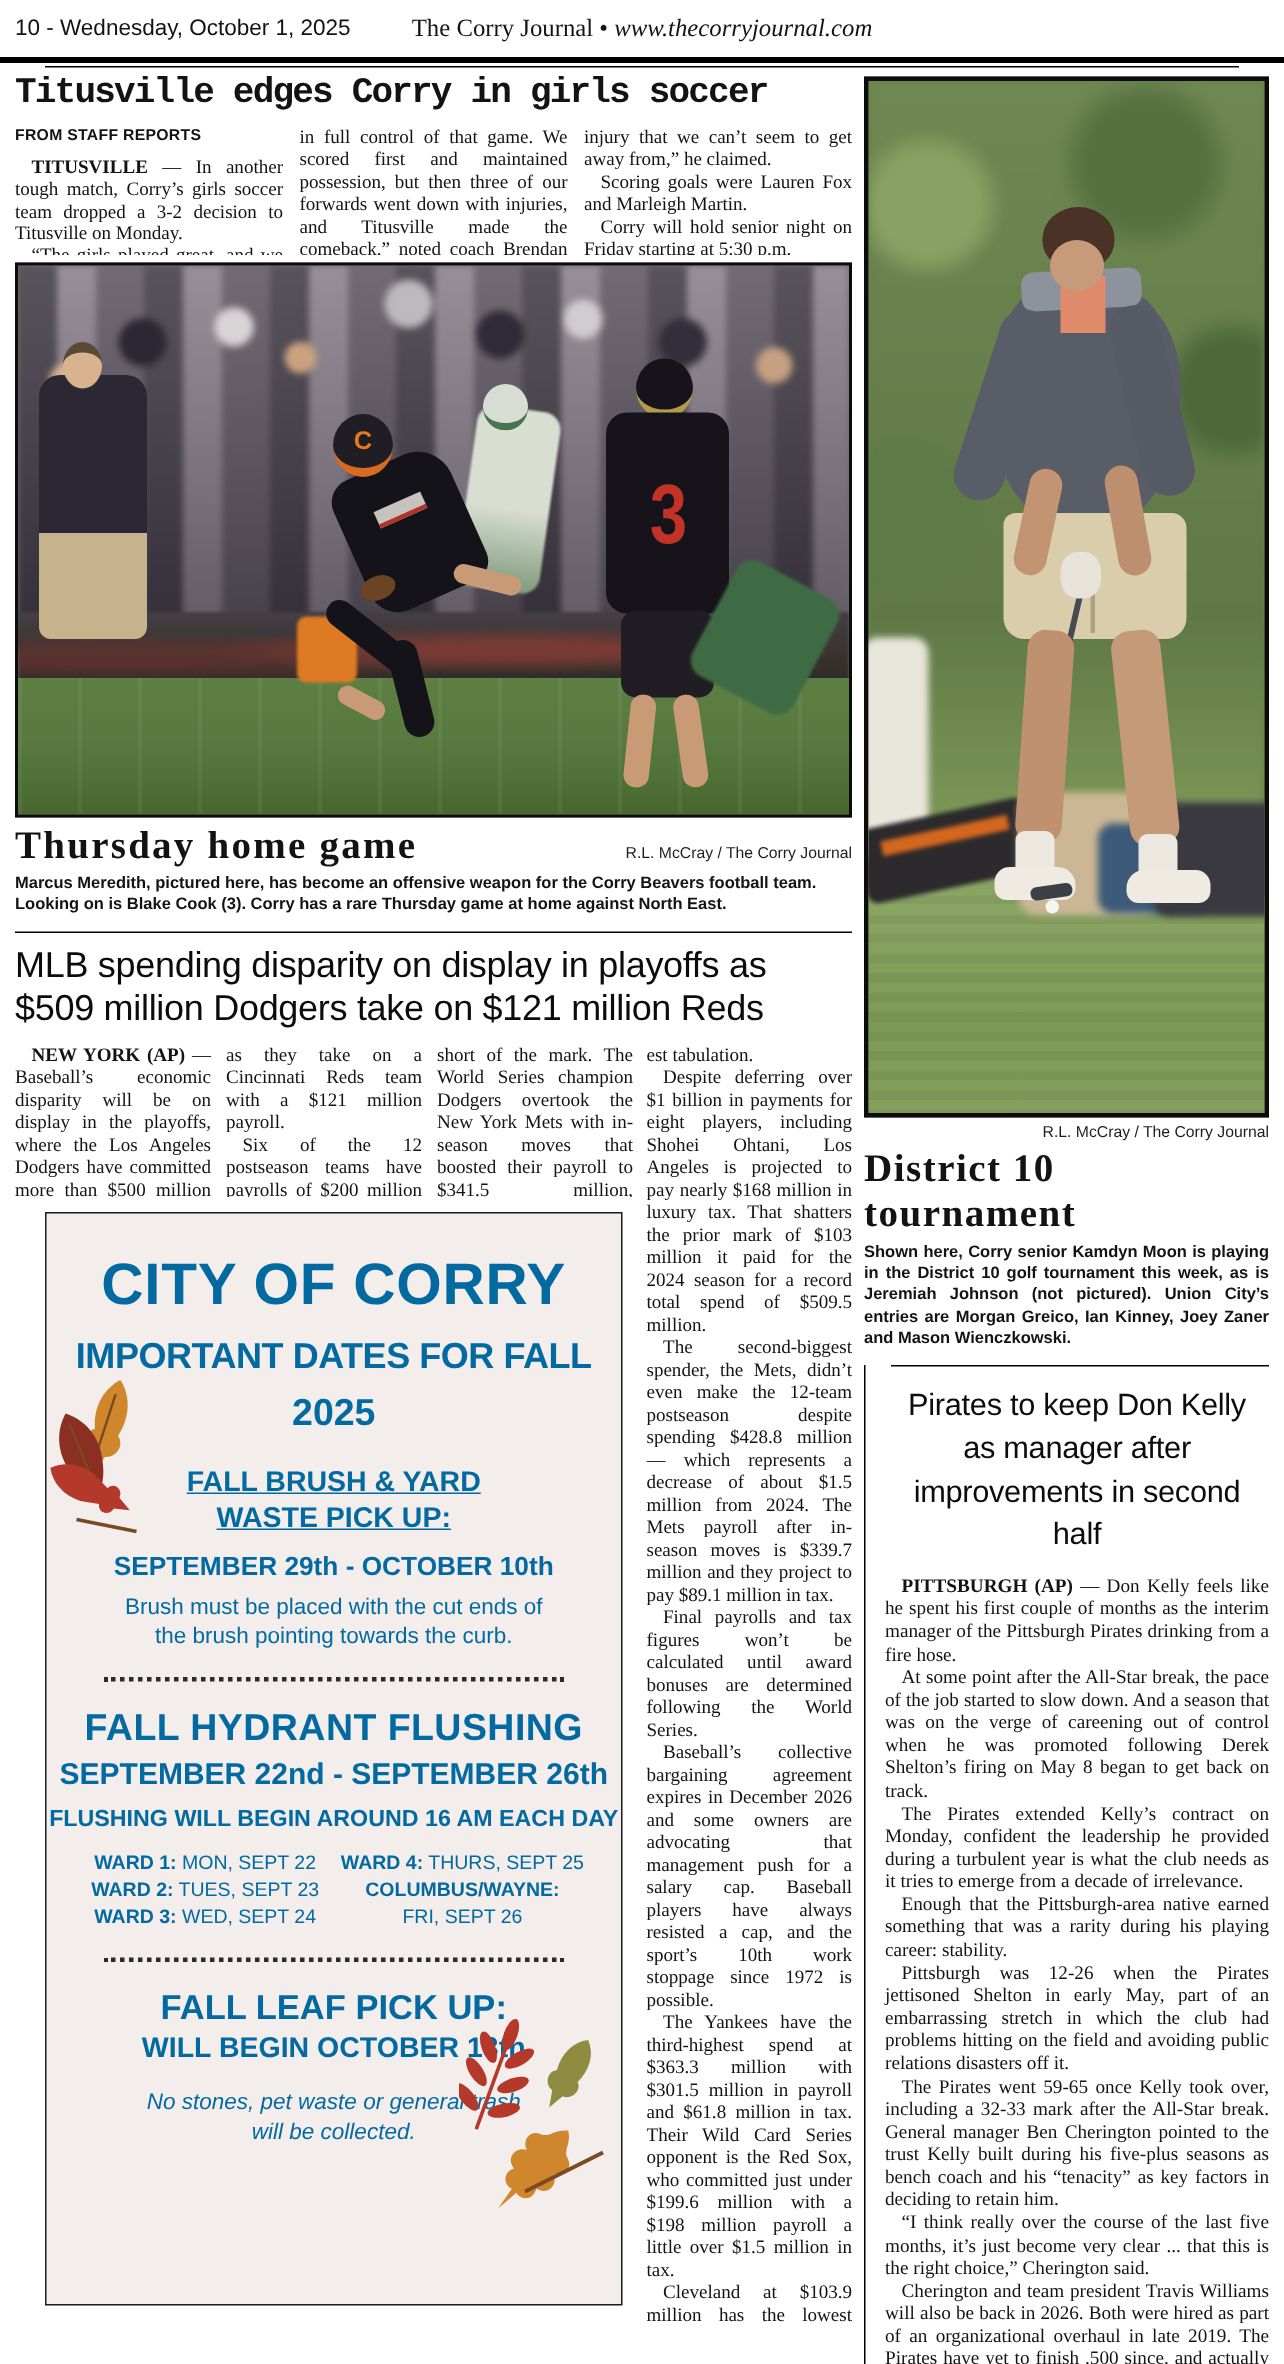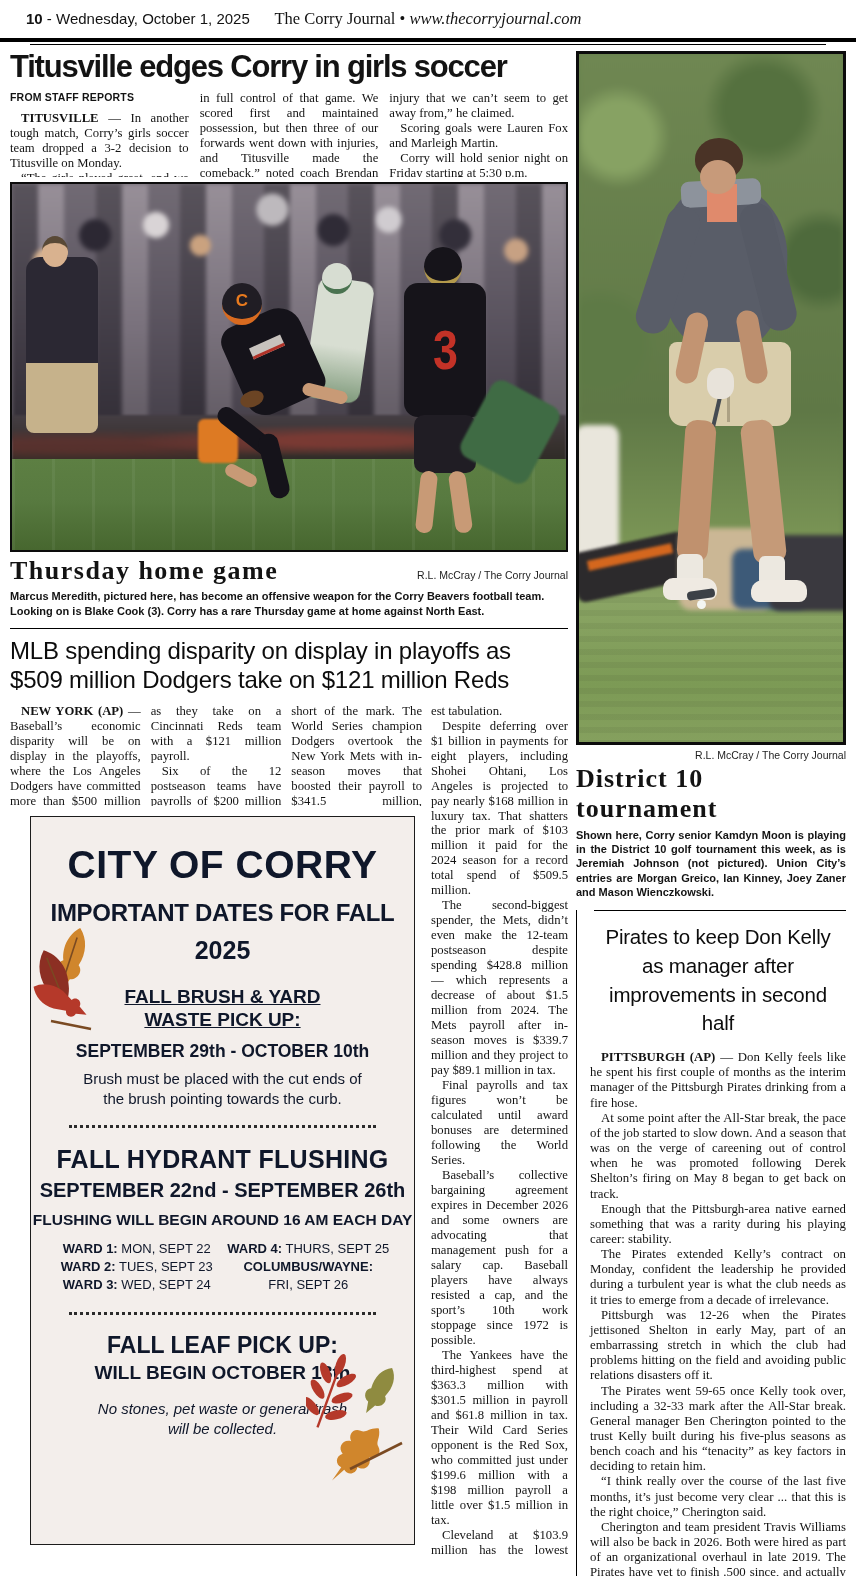--- a/index.html
+++ b/index.html
@@ -1,32 +1,32 @@
 <!DOCTYPE html>
 <html style="--ad-bg: #f3eeeb; --leaf-orange: #d0862c; --leaf-red: #b5392a; --leaf-dark-red: #8c2f23; --leaf-olive: #8f8b40; --leaf-brown: #7a4a22; --accent-red-number: #c33227; --coral: #e08a6c; --khaki: #d9cdab;"><head>
 <meta charset="utf-8">
 <style>
   html,body{margin:0;padding:0;background:#e8e8e8;}
   .page{position:relative;width:856px;height:1576px;margin:0 auto;background:#fff;color:#131313;
         font-family:"Liberation Serif",serif;overflow:hidden;}
   
   .hdr{position:relative;height:38px;}
   .folio{position:absolute;left:10px;top:10px;font-family:"Liberation Sans",sans-serif;font-size:15px;}
-  .folio b{font-weight:bold;margin-left:16px;}
+  .folio b{font-weight:normal;}
   .masthead{position:absolute;left:0;right:0;top:9px;text-align:center;font-size:16.5px;}
   .masthead i{font-style:italic;}
   .rule-thick{height:3.5px;background:#000;}
   .section-banner{text-align:center;font-style:italic;font-variant:small-caps;font-size:24px;letter-spacing:1px;padding:3px 0 1px;}
   .rule-thin{height:1.2px;background:#000;margin:2px 30px 0;}
   
   .content{display:flex;gap:8px;padding:6px 10px 0;}
   .col-left{width:558px;flex:none;}
   .col-right{width:270px;flex:none;}
   
-  .soccer-head{font-family:Liberation Sans, sans-serif;font-weight:bold;font-size:31px;letter-spacing:-1.2px;margin:0 0 9px;line-height:1.02;}
+  .soccer-head{font-family:Liberation Mono, monospace;font-weight:bold;font-size:24px;letter-spacing:-1.2px;margin:0 0 9px;line-height:1.02;}
   .soccer-cols{display:flex;gap:11px;height:86px;overflow:hidden;}
   .scol{flex:1;font-size:12.7px;line-height:1.18;text-align:justify;}
   .byline{font-family:"Liberation Sans",sans-serif;font-weight:bold;font-size:10.5px;letter-spacing:.2px;margin-bottom:7px;}
   .para{margin:0;text-indent:11px;}
   .para.cont{text-indent:0;}
   
   .photo{position:relative;overflow:hidden;border:2px solid #0c0c0c;background:#6e6770;}
   .photo-football{height:366px;margin-top:5px;}
   .fb-crowd{position:absolute;left:0;top:0;right:0;height:70%;filter:blur(2px);background:
     radial-gradient(circle at 6% 30%, #d7b392 0 10px, transparent 14px),
@@ -80,21 +80,21 @@
   .rule-mid{height:1.2px;background:#000;margin:10px 0 7px;}
   
   .mlb-head{font-family:"Liberation Sans",sans-serif;font-weight:normal;font-size:24px;line-height:1.22;letter-spacing:-.2px;margin:0 0 9px;color:#0c0c0c;}
   .mlb-row{display:flex;gap:9px;}
   .mlb-left{width:412px;flex:none;}
   .mlb-cols{display:flex;gap:10px;height:102px;overflow:hidden;}
   .mcol{flex:1;font-size:12.7px;line-height:1.18;text-align:justify;}
   .col4{flex:none;width:137px;height:854px;overflow:hidden;}
   
   .ad{position:relative;margin:10px 0 0 20px;width:383px;height:727px;background:var(--ad-bg,#f3eeeb);
-      border:1.5px solid #1c1c1c;font-family:"Liberation Sans",sans-serif;text-align:center;overflow:hidden;color:#0f172a;}
+      border:1.5px solid #1c1c1c;font-family:"Liberation Sans",sans-serif;text-align:center;overflow:hidden;color:#0369a1;}
   .ad-title{font-size:39px;font-weight:bold;letter-spacing:.5px;margin-top:26px;}
   .ad-sub{font-size:24px;font-weight:bold;margin-top:12px;letter-spacing:-.3px;}
   .ad-year{font-size:25px;font-weight:bold;margin-top:9px;}
   .ad-h1{font-size:19px;font-weight:bold;margin:20px 70px 0;line-height:1.25;text-decoration:underline;}
   .ad-date1{font-size:17.5px;font-weight:bold;margin-top:9px;}
   .ad-note{font-size:15px;margin:7px 40px 0;line-height:1.3;}
   .dots{border-top:3px dotted #2b2b2b;width:80%;margin:17px auto;}
   .ad-h2{font-size:25px;font-weight:bold;letter-spacing:.3px;}
   .ad-date2{font-size:20px;font-weight:bold;margin-top:5px;}
   .ad-note2{font-size:14px;margin:7px 14px 0;line-height:1.3;}
@@ -373,22 +373,22 @@
       <div class="credit credit-right">R.L. McCray / The Corry Journal</div>
       <h2 class="h2-serif">District 10 tournament</h2>
       <p class="caption just">Shown here, Corry senior Kamdyn Moon is playing in the District 10 golf tournament this week, as is Jeremiah Johnson (not pictured). Union City’s entries are Morgan Greico, Ian Kinney, Joey Zaner and Mason Wienczkowski.</p>
 
       <div class="pirates">
         <div class="pirates-rule"></div>
         <h3 class="pirates-head">Pirates to keep Don Kelly as manager after improvements in second half</h3>
         <div class="pirates-body">
             <p class="para"><b>PITTSBURGH (AP)</b> — Don Kelly feels like he spent his first couple of months as the interim manager of the Pittsburgh Pirates drinking from a fire hose.</p>
             <p class="para">At some point after the All-Star break, the pace of the job started to slow down. And a season that was on the verge of careening out of control when he was promoted following Derek Shelton’s firing on May 8 began to get back on track.</p>
+            <p class="para">The Pirates extended Kelly’s contract on Monday, confident the leadership he provided during a turbulent year is what the club needs as it tries to emerge from a decade of irrelevance.</p>
             <p class="para">Enough that the Pittsburgh-area native earned something that was a rarity during his playing career: stability.</p>
-            <p class="para">The Pirates extended Kelly’s contract on Monday, confident the leadership he provided during a turbulent year is what the club needs as it tries to emerge from a decade of irrelevance.</p>
             <p class="para">Pittsburgh was 12-26 when the Pirates jettisoned Shelton in early May, part of an embarrassing stretch in which the club had problems hitting on the field and avoiding public relations disasters off it.</p>
             <p class="para">The Pirates went 59-65 once Kelly took over, including a 32-33 mark after the All-Star break. General manager Ben Cherington pointed to the trust Kelly built during his five-plus seasons as bench coach and his “tenacity” as key factors in deciding to retain him.</p>
             <p class="para">“I think really over the course of the last five months, it’s just become very clear ... that this is the right choice,” Cherington said.</p>
             <p class="para">Cherington and team president Travis Williams will also be back in 2026. Both were hired as part of an organizational overhaul in late 2019. The Pirates have yet to finish .500 since, and actually took a step back in 2025.</p>
           </div>
       </div>
     </div>
   </div>
 </div>
 

